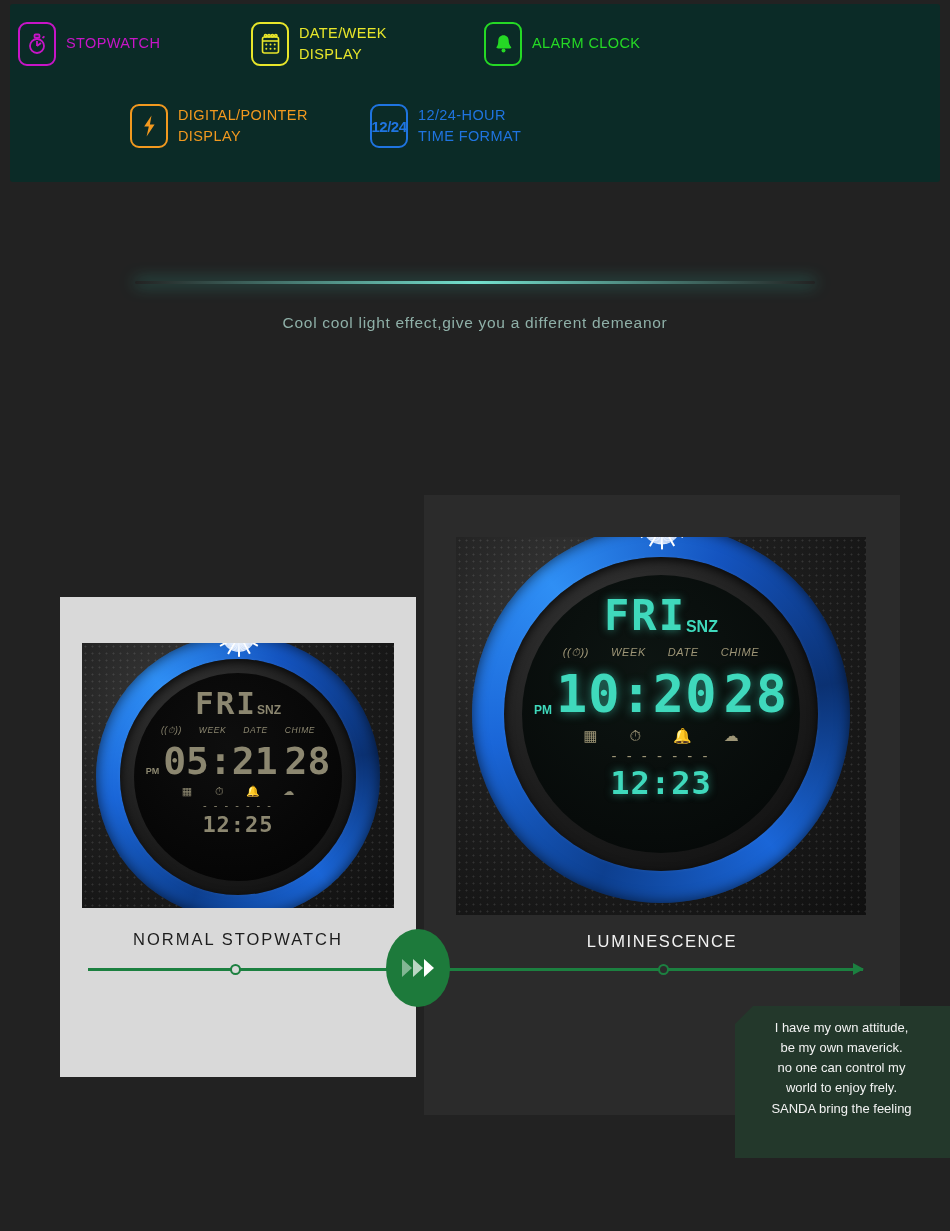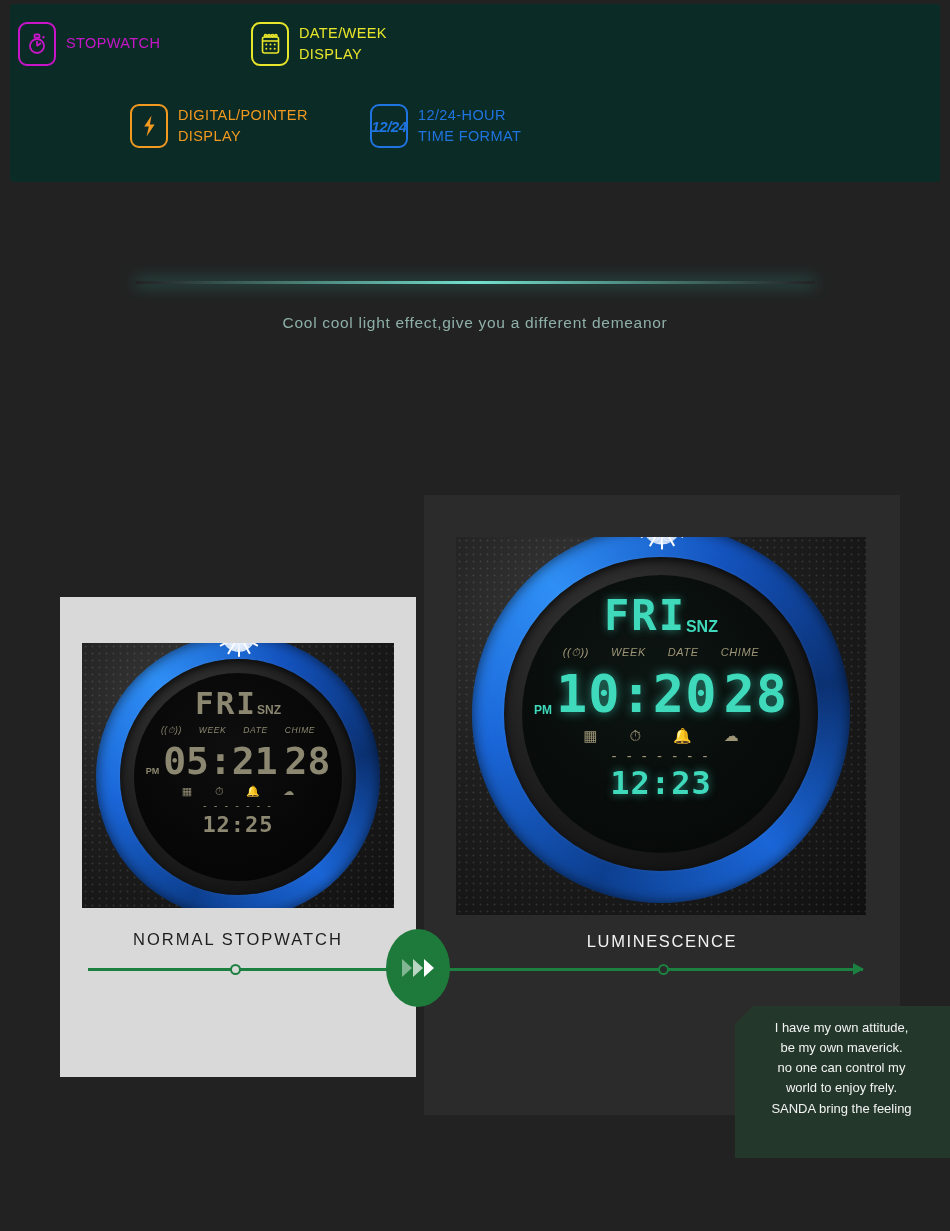--- a/index.html
+++ b/index.html
@@ -39,21 +39,21 @@
   }
 
   .c-stopwatch { color:#c715c7; }
   .c-date      { color:#e8e62a; }
   .c-alarm     { color:#25d925; }
   .c-lumin     { color:#27cfd6; }
   .c-digital   { color:#f2991f; }
   .c-water     { color:#f0268c; }
   .c-hour      { color:#1f74e0; }
 
-  .ficon.c-hour { font-weight:700; font-size:15px; letter-spacing:-.5px;font-style:italic; }
+  .ficon.c-hour { font-weight:700; font-size:15px; letter-spacing:-.5px; }
 
   
   .title-wrap { position:absolute; left:0; top:265px; width:950px; text-align:center; }
   .main-title {
     font-size:39px; font-weight:700; color:#38d9c0;
     letter-spacing:1.2px;
     text-shadow:0 0 14px rgba(56,217,192,.75), 0 0 30px rgba(56,217,192,.45);
   }
   .glow-line {
     margin:16px auto 0; width:680px; height:3px;
@@ -223,20 +223,29 @@
           <circle cx="14.7" cy="11.5" r="1" fill="currentColor" stroke="none"></circle>
           <circle cx="6.3" cy="15.8" r="1" fill="currentColor" stroke="none"></circle>
           <circle cx="10.5" cy="15.8" r="1" fill="currentColor" stroke="none"></circle>
           <circle cx="14.7" cy="15.8" r="1" fill="currentColor" stroke="none"></circle>
         </svg>
       </div>
       <div class="flabel c-date">DATE/WEEK
 DISPLAY</div>
     </div>
 
+    <div class="feature">
+      <div class="ficon c-alarm">
+        <svg width="21" height="23" viewBox="0 0 21 23" fill="currentColor">
+          <path d="M10.5 2.2c-3.1 0-5.2 2.3-5.2 5.4 0 3.9-.9 5.6-2 7 .6.7 1.6 1 2.9 1h9.1c1.6 0 2.6-.4 3.1-1.2-1.2-1.3-2.7-3-2.7-6.8 0-3.1-2.1-5.4-5.2-5.4z"></path>
+          <circle cx="10.5" cy="17.6" r="2"></circle>
+        </svg>
+      </div>
+      <div class="flabel c-alarm">ALARM CLOCK</div>
+    </div>
 
   </div>
 
   <div class="feat-row r2">
 
     <div class="feature">
       <div class="ficon c-digital">
         <svg width="17" height="24" viewBox="0 0 17 24" fill="currentColor">
           <path d="M10.5 1.5 L3.2 12.6 L7.8 12.6 L5.6 22.5 L13.6 10.4 L8.9 10.4 Z"></path>
         </svg>

